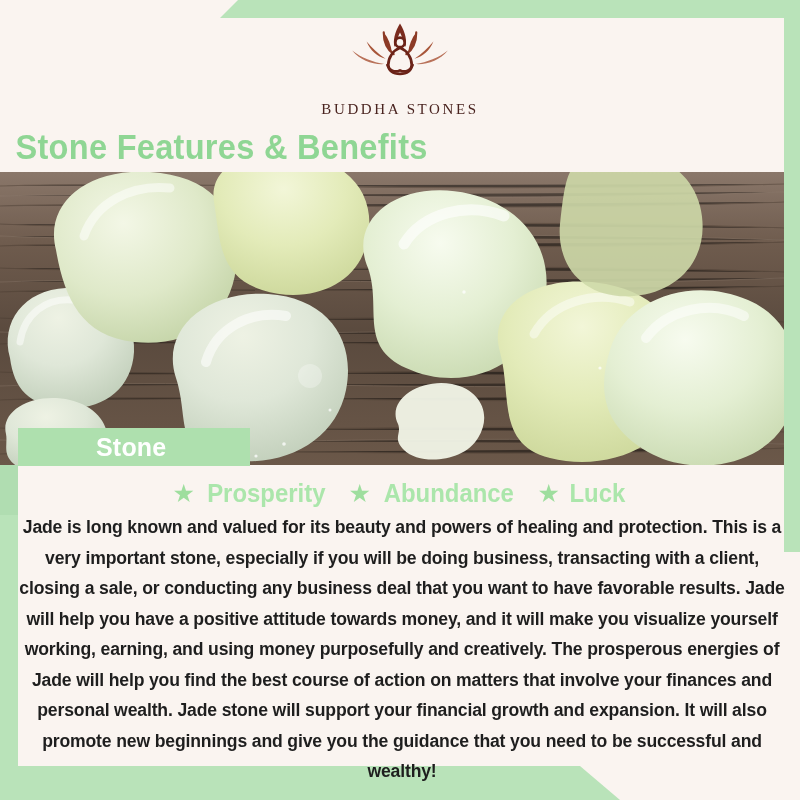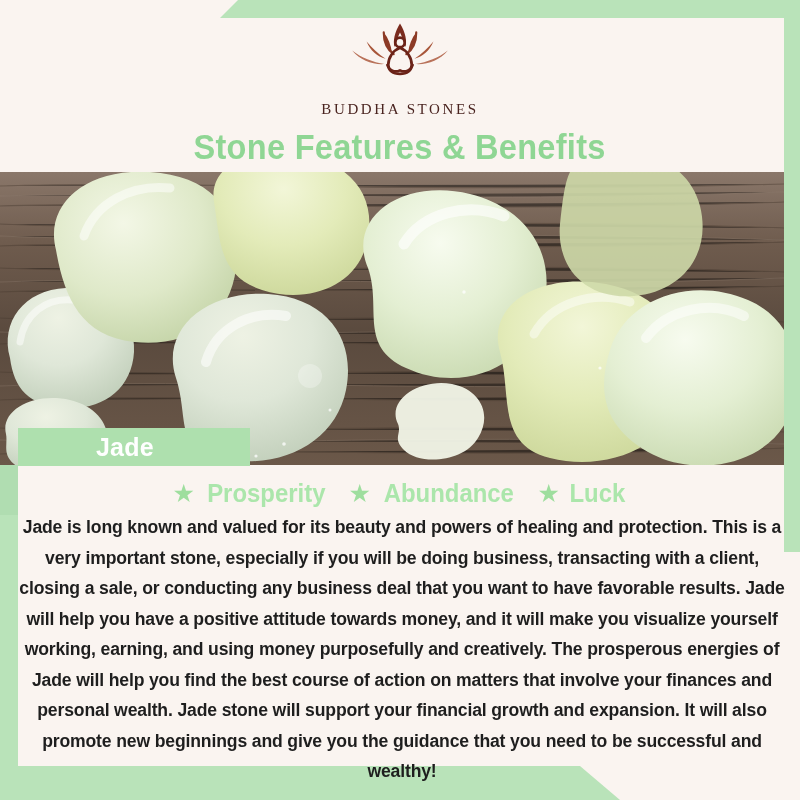--- a/index.html
+++ b/index.html
@@ -46,21 +46,21 @@
   .logo-mark { width:150px; height:72px; display:block; }
   .logo-word {
     font-family:"Liberation Serif", serif;
     font-size:15px; letter-spacing:2.6px; color:#4a2420;
     margin-top:18px; font-weight:400;
   }
 
   
   .title-band {
     position:absolute; top:122px; left:0; width:800px; height:50px;
-    display:flex; align-items:center; justify-content:center;
+    display:flex; align-items:center; 
     z-index:3;
   }
   .title-text {
     font-family:"Liberation Sans Narrow","Liberation Sans", sans-serif;
     font-weight:bold;
     font-size:35px;
     color:#8fd694;
     letter-spacing:.3px;
     transform:scaleX(.93);
     white-space:nowrap;
@@ -240,21 +240,21 @@
       <circle cx="256" cy="284" r="1.6"></circle>
       <circle cx="284" cy="272" r="1.8"></circle>
       <circle cx="330" cy="238" r="1.5"></circle>
       <circle cx="464" cy="120" r="1.7"></circle>
       <circle cx="600" cy="196" r="1.6"></circle>
     </g>
   </svg>
 </div>
 
 <div class="jade-banner">
-  <span class="jade-label">Jade</span>
+  <span class="jade-label">Stone</span>
 </div>
 
 <div class="benefits">
   <div class="benefit">
     <span class="star">★</span>
     <span class="word">Prosperity</span>
   </div>
   <div class="benefit">
     <span class="star">★</span>
     <span class="word">Abundance</span>

